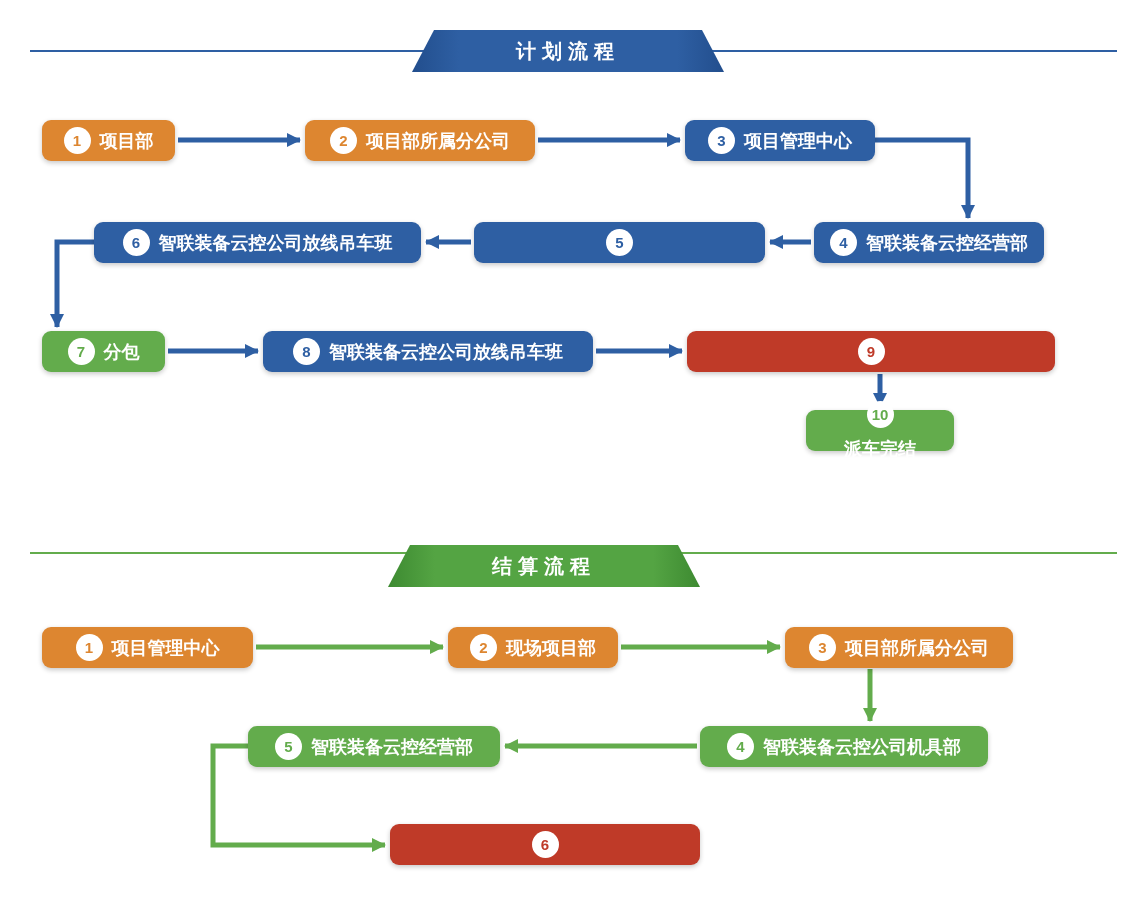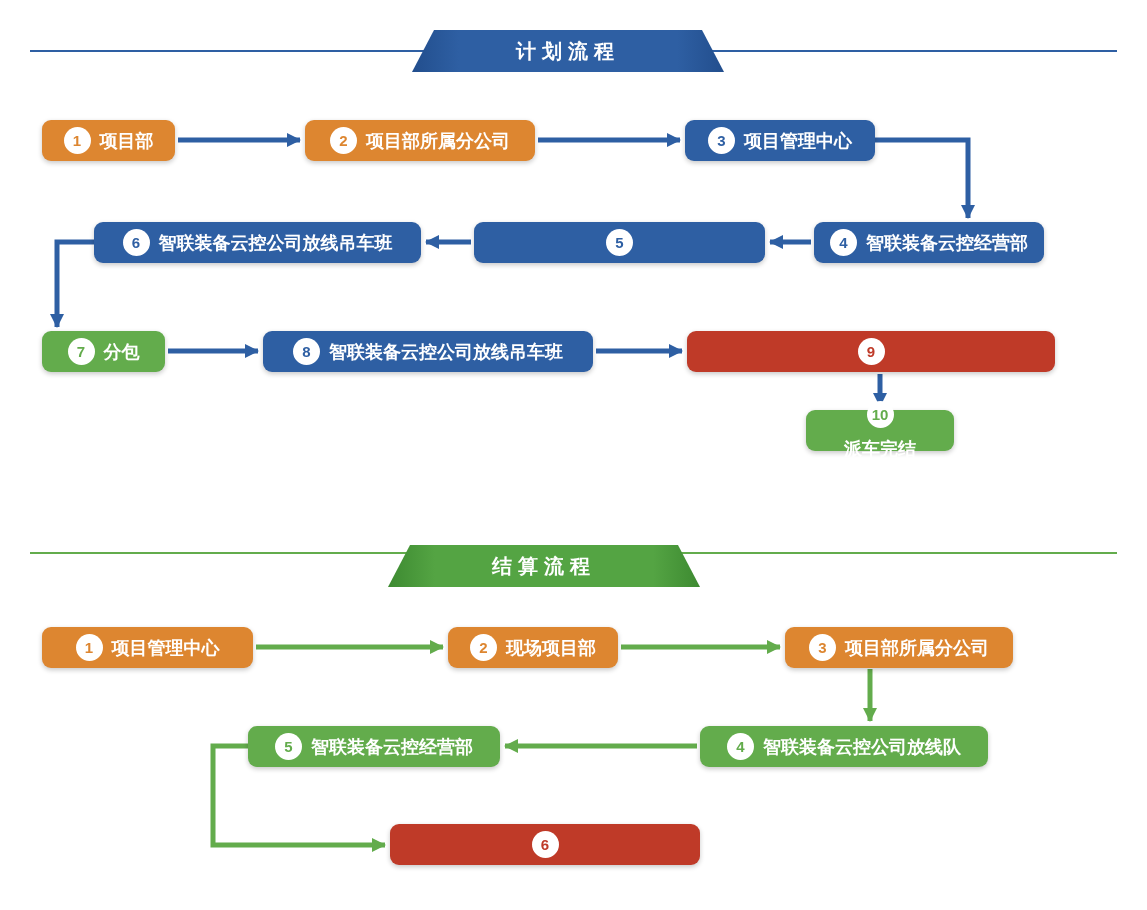--- a/index.html
+++ b/index.html
@@ -186,21 +186,21 @@
   <div class="node orange" style="left:448px; top:627px; width:170px;">
     <span class="badge">2</span>
     <span class="label">现场项目部</span>
   </div>
   <div class="node orange" style="left:785px; top:627px; width:228px;">
     <span class="badge">3</span>
     <span class="label">项目部所属分公司</span>
   </div>
   <div class="node green" style="left:700px; top:726px; width:288px;">
     <span class="badge">4</span>
-    <span class="label">智联装备云控公司放线队</span>
+    <span class="label">智联装备云控公司机具部</span>
   </div>
   <div class="node green" style="left:248px; top:726px; width:252px;">
     <span class="badge">5</span>
     <span class="label">智联装备云控经营部</span>
   </div>
   <div class="node red" style="left:390px; top:824px; width:310px;">
     <span class="badge">6</span>
   </div>
 
 </div>

